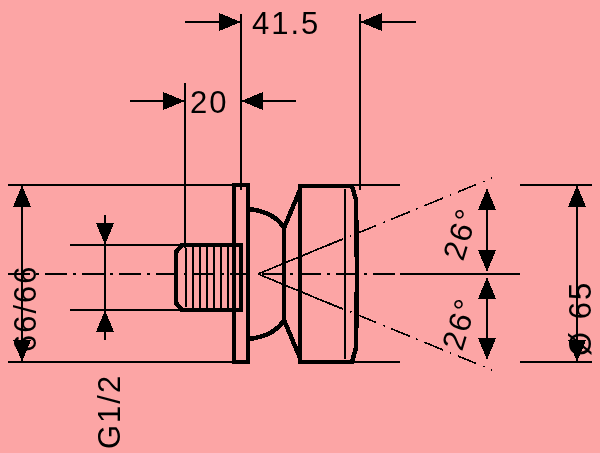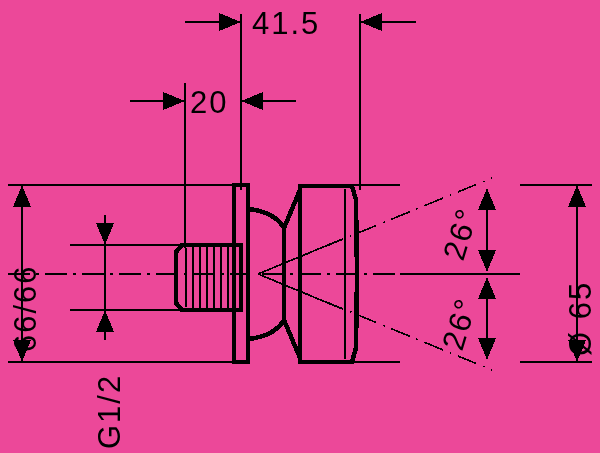--- a/index.html
+++ b/index.html
@@ -1,18 +1,18 @@
 <!DOCTYPE html>
 <html><head>
 <meta charset="utf-8">
 <style>
   html,body{margin:0;padding:0;background:#ffffff;}
   body{width:600px;height:453px;overflow:hidden;
        font-family:"Liberation Sans", sans-serif;}
-  #stage{position:relative;width:600px;height:453px;background:#ec4899;}
+  #stage{position:relative;width:600px;height:453px;background:#fca5a5;}
   svg{display:block;}
   .dimtext{font-family:"Liberation Sans", sans-serif;font-size:31px;fill:#000;
            letter-spacing:2px;}
 </style>
 </head>
 <body>
 
 <div id="stage">
   <svg width="600" height="453" viewBox="0 0 600 453">
 

